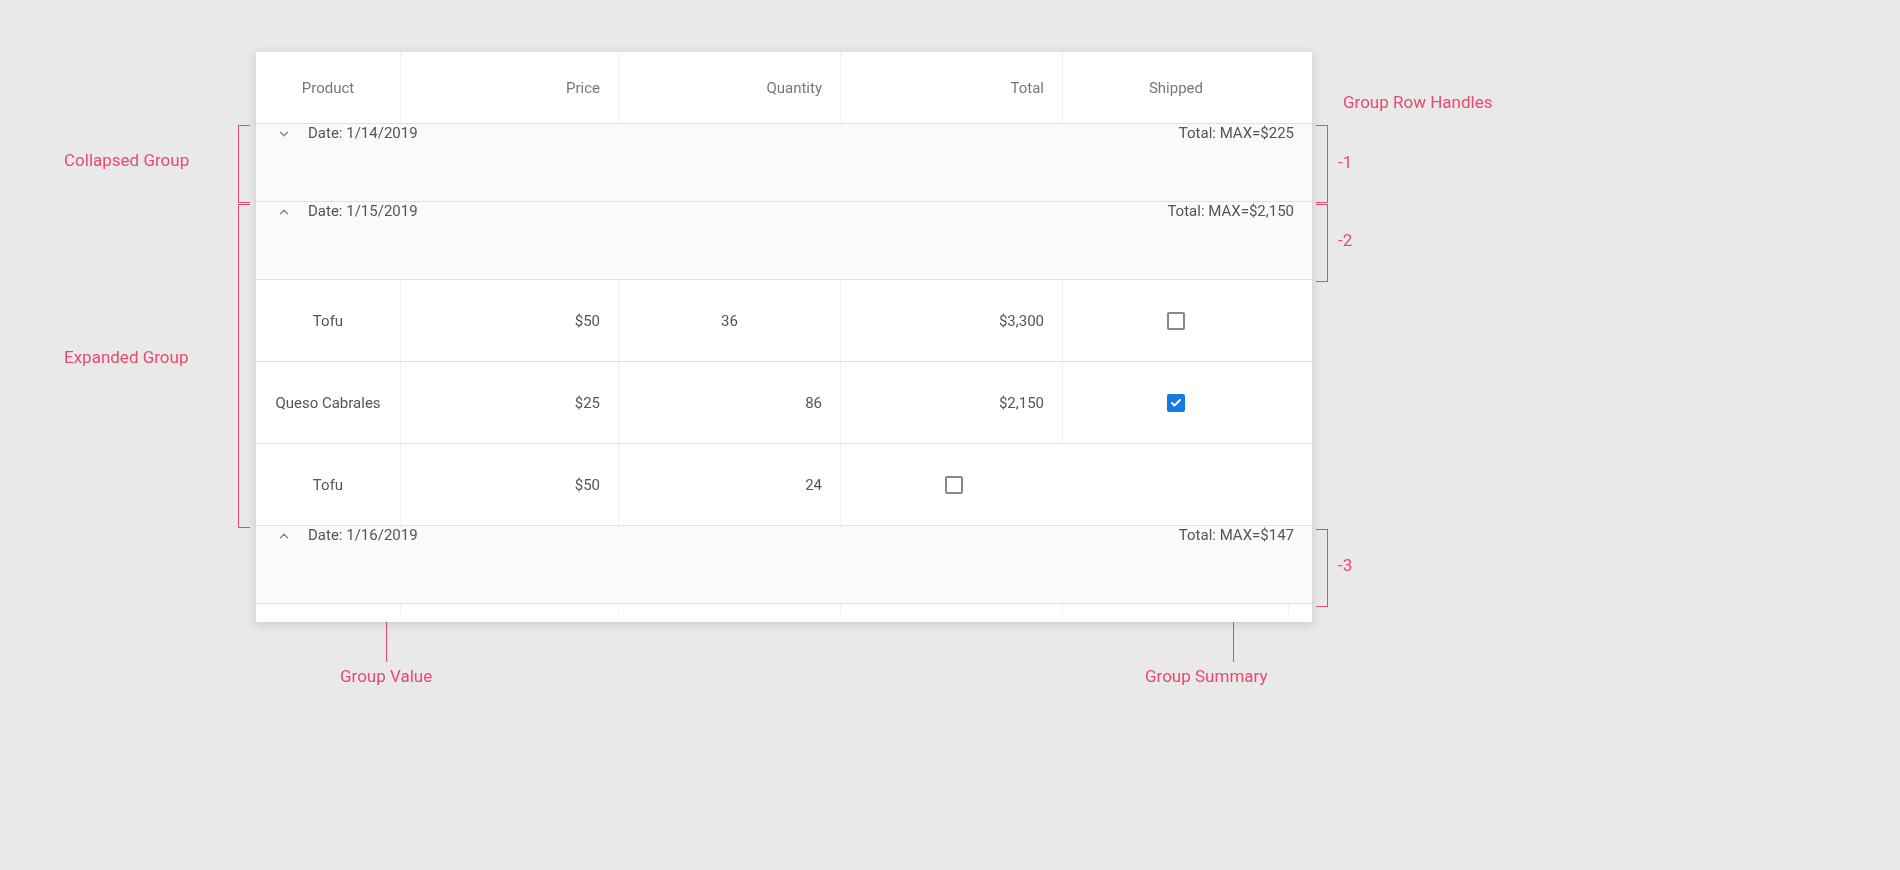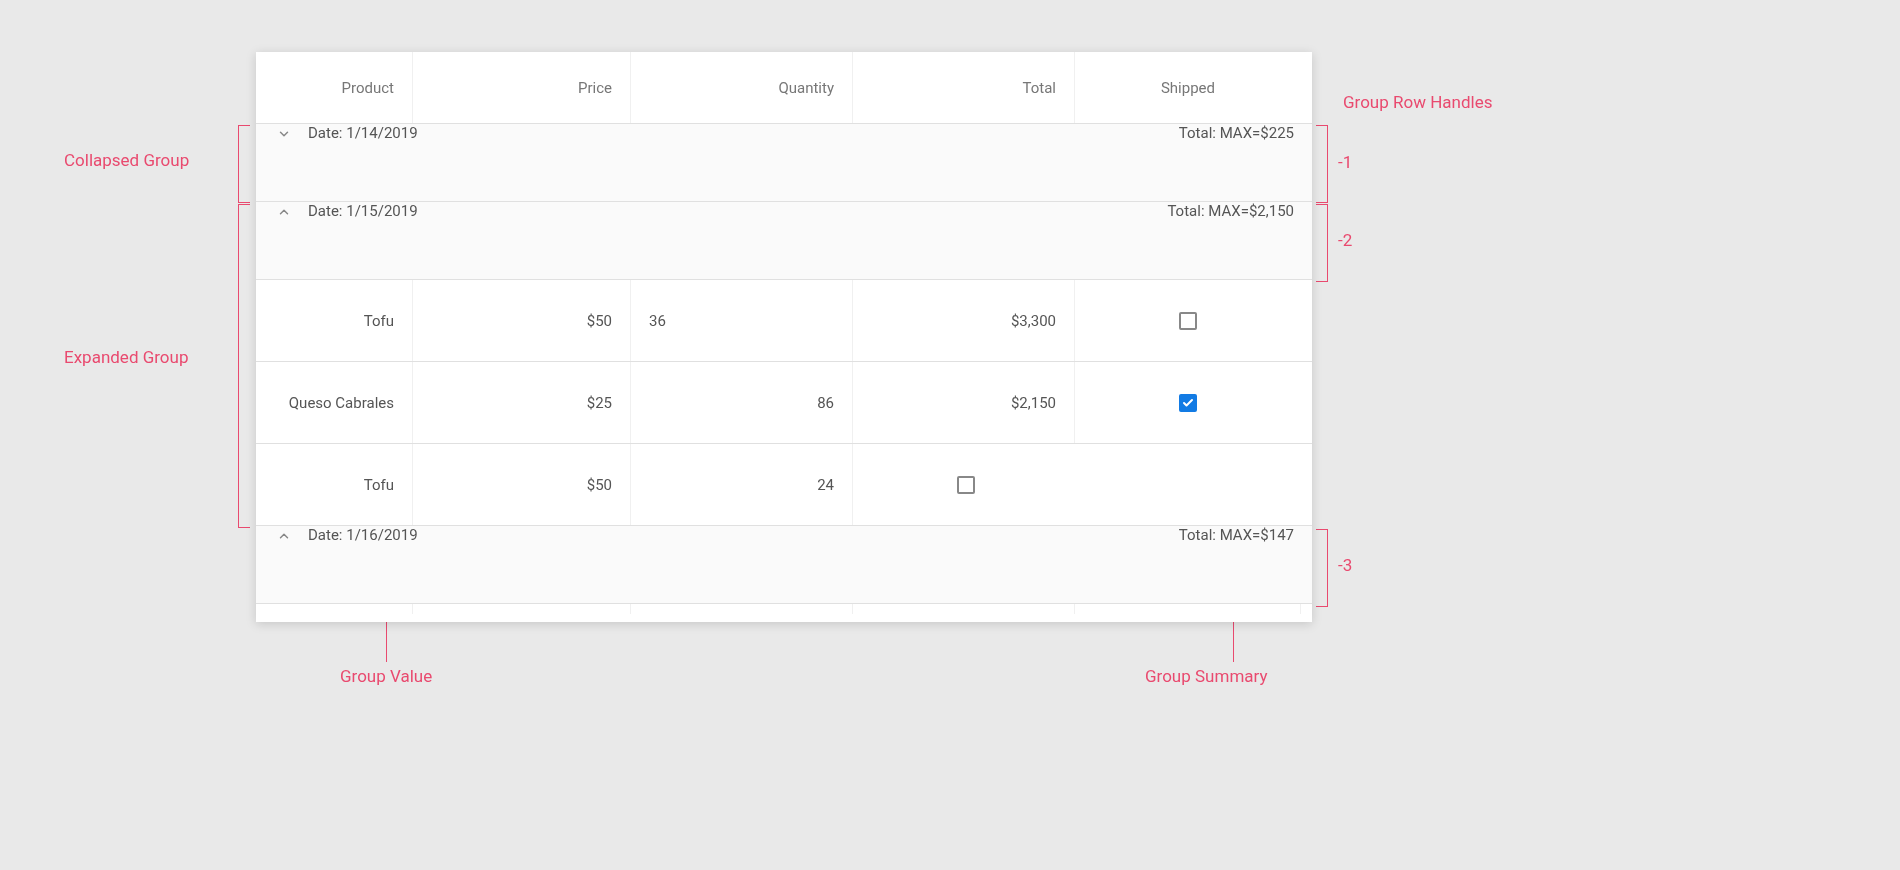--- a/index.html
+++ b/index.html
@@ -57,21 +57,21 @@
   }
   .header-cell {
     display: flex;
     align-items: center;
     padding: 0 18px;
     color: #777;
     font-size: 15px;
     border-right: 1px solid #f0f0f0;
   }
   .header-cell:last-child { border-right: none; }
-  .col-product { width: 145px; justify-content: flex-end; margin-left: 12px; }
+  .col-product { width: 145px; justify-content: center; }
   .col-price   { width: 218px; justify-content: flex-end; }
   .col-qty     { width: 222px; justify-content: flex-end; }
   .col-total   { width: 222px; justify-content: flex-end; }
   .col-shipped { width: 226px; justify-content: center; }
   .group-row {
     display: flex;
     height: 78px;
     background: #fafafa;
     border-bottom: 1px solid #e0e0e0;
     padding: 0 18px;
@@ -200,21 +200,21 @@
     <span class="group-summary">Total: MAX=$2,150</span>
   </div>
 
   <div class="data-row">
     <div class="data-cell col-product">
         <span>Tofu</span>
       </div>
     <div class="data-cell col-price" style="justify-content:flex-end">
         <span>$50</span>
       </div>
-    <div class="data-cell col-qty" style="justify-content:flex-start">
+    <div class="data-cell col-qty" style="justify-content:center">
         <span>36</span>
       </div>
     <div class="data-cell col-total" style="justify-content:flex-end">
         <span>$3,300</span>
       </div>
     <div class="data-cell col-shipped" style="justify-content:center">
       <span class="chk">
         
       </span>
     </div>

